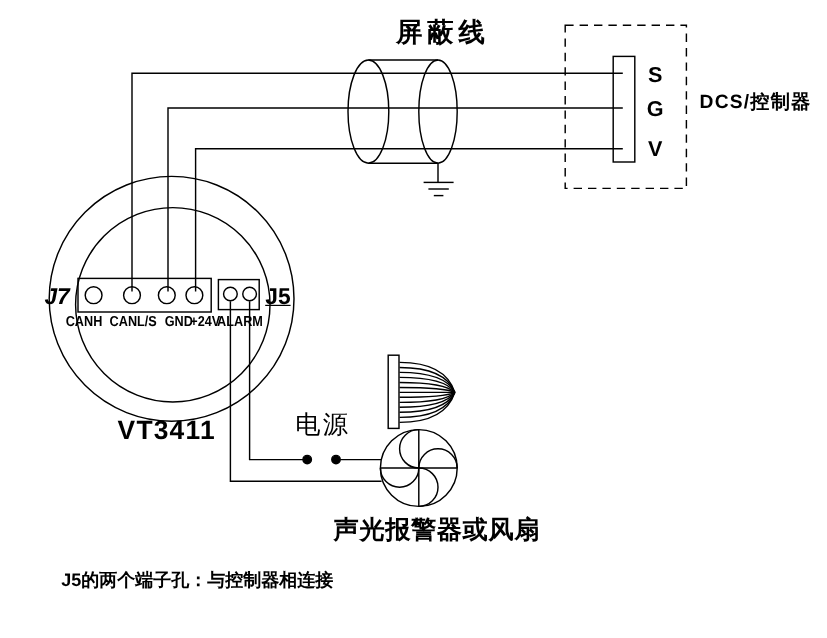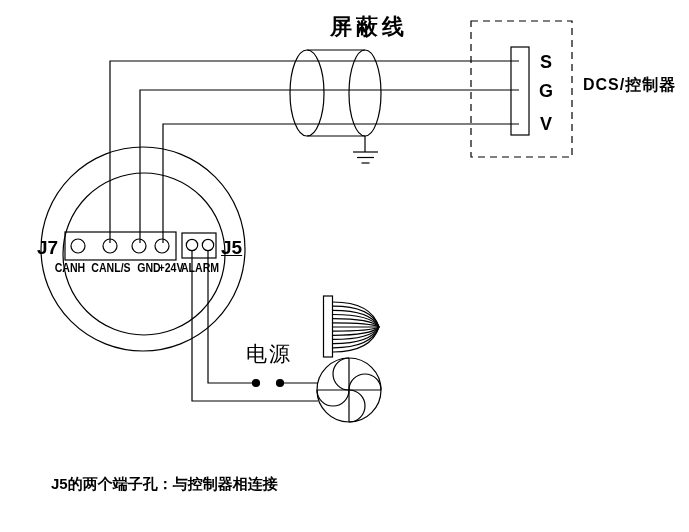--- a/index.html
+++ b/index.html
@@ -8,21 +8,21 @@
     font-family:"Liberation Sans",sans-serif;color:#000;
     position:relative;overflow:hidden;
   }
   .stage{position:absolute;left:0;top:0;width:556px;height:532px;margin-left:26px;}
   svg{position:absolute;left:0;top:0;}
   .lbl{position:absolute;white-space:nowrap;color:#000;}
   .shield-lbl{left:304px;top:12px;font-size:22px;font-weight:700;letter-spacing:4px;}
   .dcs-lbl{left:557px;top:75px;font-size:16px;font-weight:700;letter-spacing:1px;}
   .sgv{left:510px;width:20px;text-align:center;font-size:18px;font-weight:700;}
   .sgv.s{top:52px}.sgv.g{top:81px}.sgv.v{top:114px}
-  .j7-lbl{left:11px;top:237px;font-size:19px;font-weight:700;}
+  .j7-lbl{left:11px;top:237px;font-size:19px;font-weight:700;font-style:italic;}
   .j5-lbl{left:195px;top:237px;font-size:19px;font-weight:700;text-decoration:underline;}
   .pin-label{position:absolute;top:261px;font-size:12px;font-weight:700;
     transform:translateX(-50%) scaleX(.88);transform-origin:center top;white-space:nowrap;}
   .device-lbl{left:72px;top:346px;font-size:22px;font-weight:700;letter-spacing:1px;}
   .power-lbl{left:220px;top:340px;font-size:21px;font-weight:400;letter-spacing:2px;}
   .alarmfan-lbl{left:252px;top:427px;font-size:21px;font-weight:700;letter-spacing:0.5px;}
   .notes{position:absolute;left:25px;top:471px;font-size:15px;font-weight:700;line-height:25px;}
   .notes div{white-space:nowrap;}
 </style>
 </head>
@@ -126,21 +126,23 @@
 
   <div class="lbl j7-lbl">J7</div>
   <div class="lbl j5-lbl">J5</div>
 
   <span class="pin-label" style="left:44px">CANH</span>
   <span class="pin-label" style="left:85px">CANL/S</span>
   <span class="pin-label" style="left:123px">GND</span>
   <span class="pin-label" style="left:145px">+24V</span>
   <span class="pin-label" style="left:174px">ALARM</span>
 
+  <div class="lbl device-lbl">VT3411</div>
 
   <div class="lbl power-lbl">电源</div>
 
+  <div class="lbl alarmfan-lbl">声光报警器或风扇</div>
 
   <div class="notes">
     <div>J5的两个端子孔：与控制器相连接</div>
   </div>
 
 </div>
 
 </body></html>

